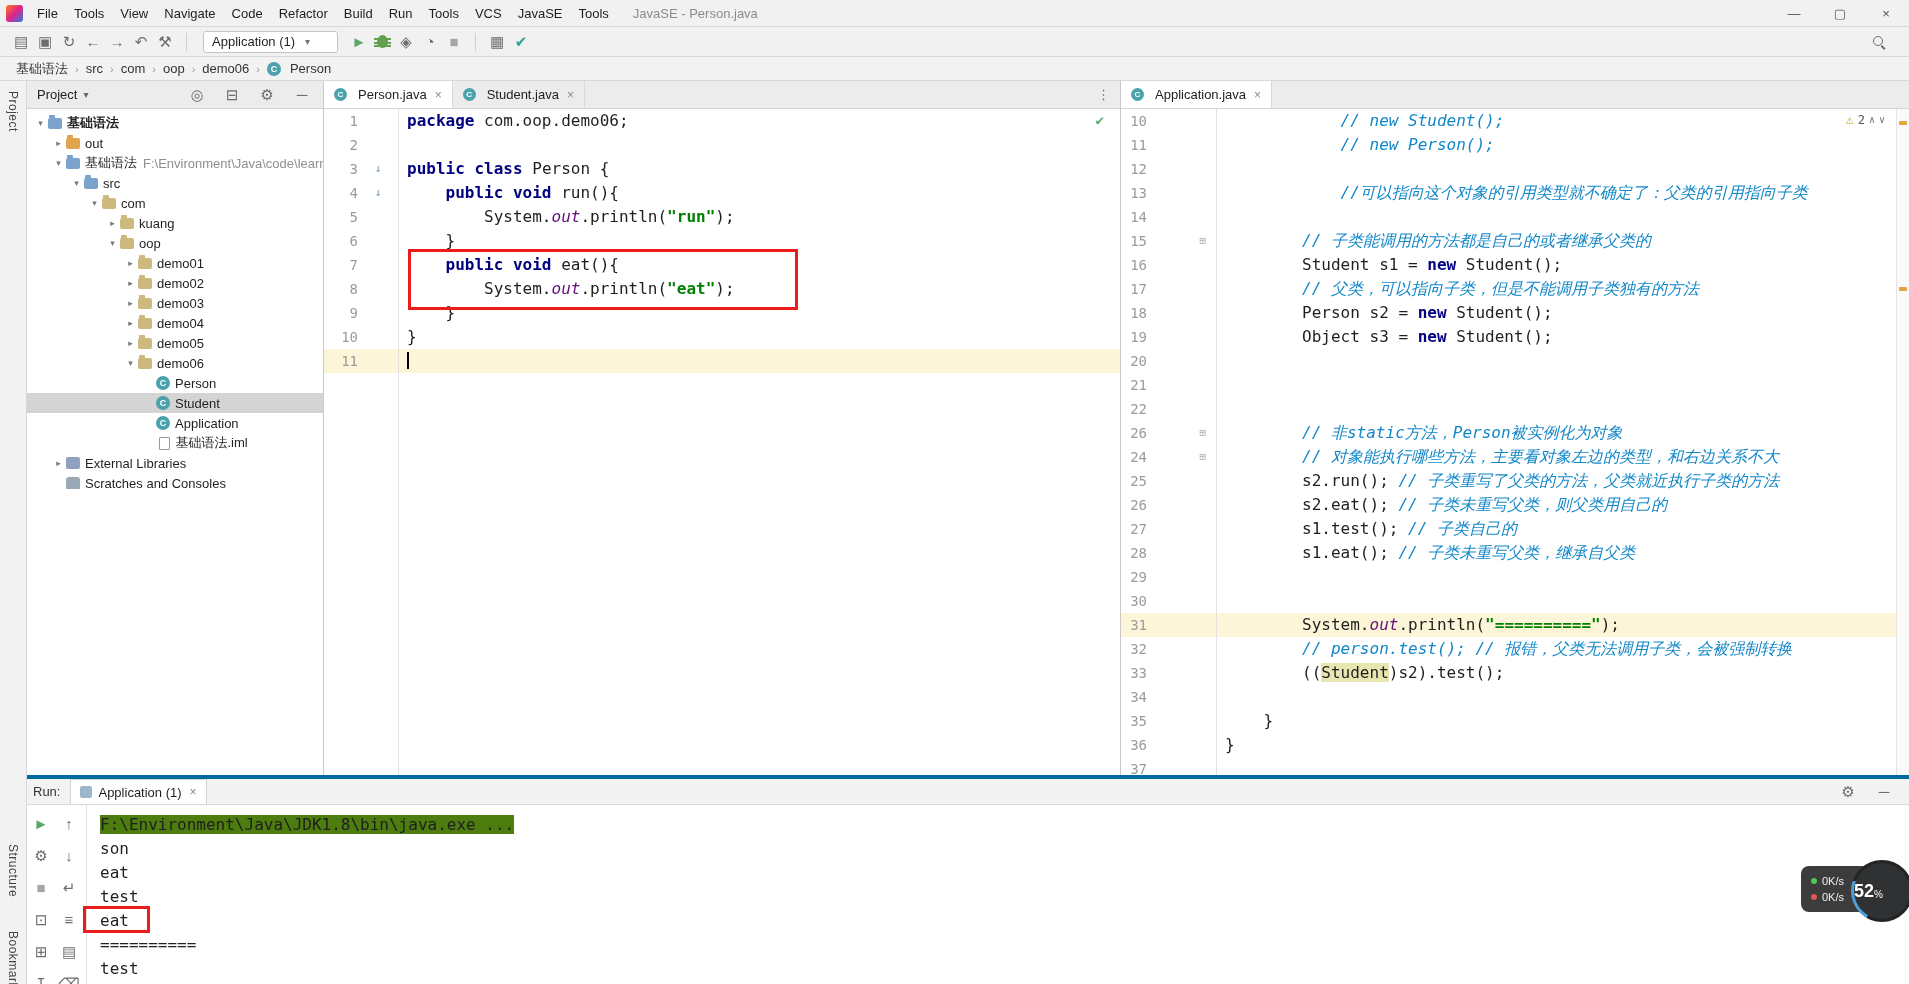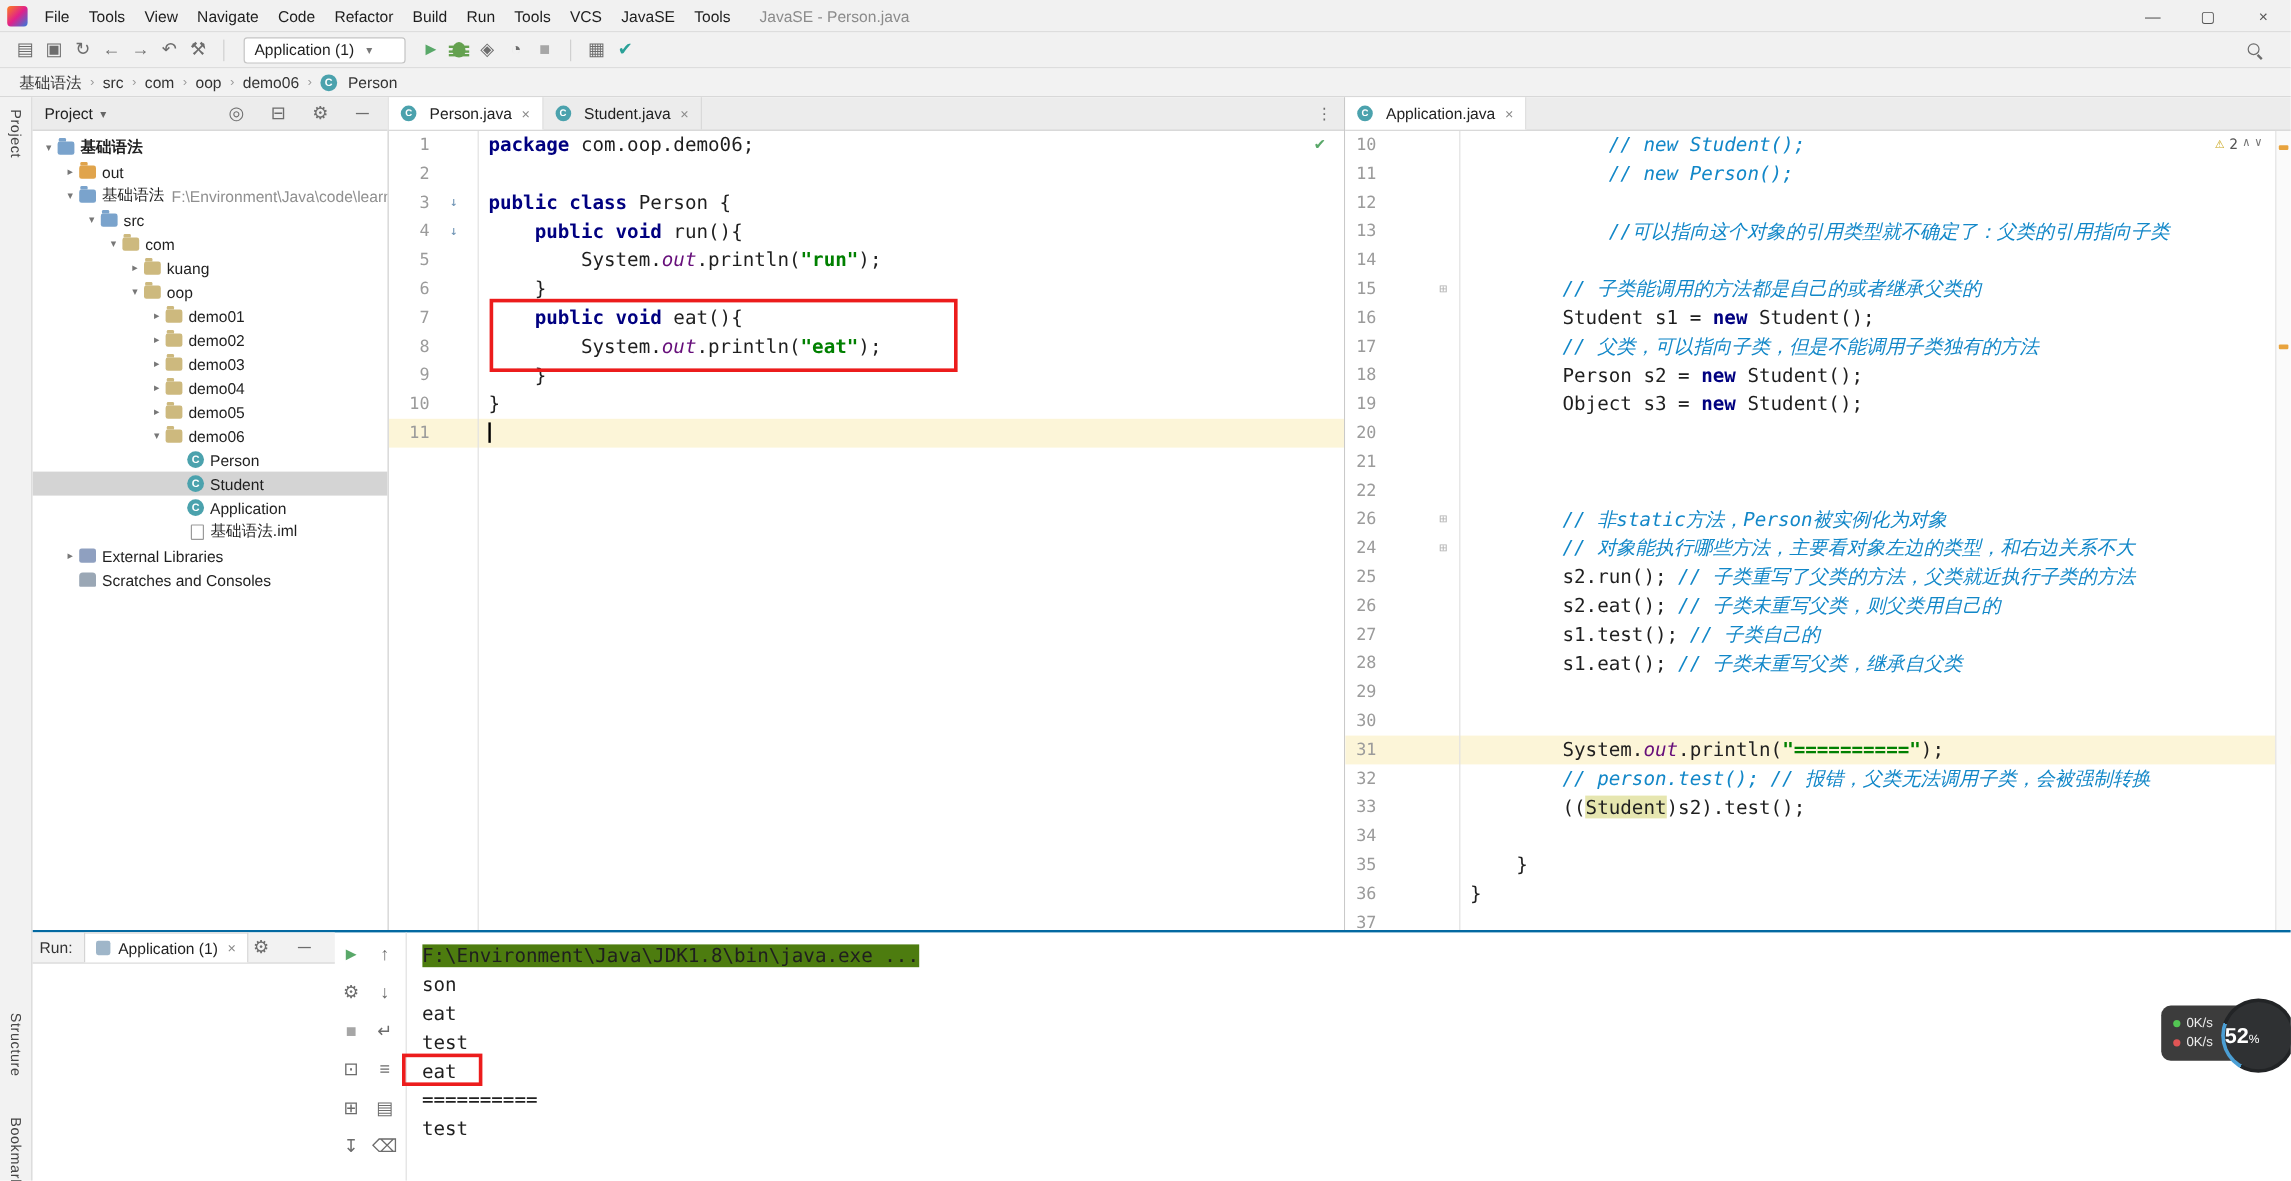--- a/index.html
+++ b/index.html
@@ -101,21 +101,21 @@
   .ann{position:absolute;border:3px solid #ec1c1c;z-index:6;pointer-events:none}
   .ann-left{left:84px;top:140px;width:390px;height:61px}
   .ed-status{position:absolute;top:3px;right:16px;z-index:4;color:#59a869;font-size:14px}
   .inspection{position:absolute;top:3px;right:24px;z-index:4;display:flex;align-items:center;gap:4px;font-size:12px;color:#555}
   .inspection .warn{color:#c9a61d;font-size:13px}
   .inspection .chev{color:#777;font-size:10px}
   .err-stripe{position:absolute;right:0;top:0;bottom:0;width:13px;background:#fafafa;border-left:1px solid #e3e3e3;z-index:5}
   .err-tick{position:absolute;left:2px;width:8px;height:4px;background:#e8a33d;border-radius:1px}
 
   
-  .run-panel{height:209px;flex:none;border-top:2px solid #0369a1;display:flex;flex-direction:row;background:#fff}
+  .run-panel{height:209px;flex:none;border-top:4px solid #0369a1;display:flex;flex-direction:column;background:#fff}
   .run-header{height:26px;background:#f2f2f2;border-bottom:1px solid #d8d8d8;display:flex;align-items:flex-end;padding-left:6px;flex:none}
   .run-label{align-self:center;margin-right:10px;color:#333}
   .run-tab{height:25px;background:#fff;border:1px solid #d4d4d4;border-bottom:none;display:flex;align-items:center;gap:6px;padding:0 9px}
   .run-tab-ico{width:12px;height:12px;border-radius:2px;background:#9fb6c9;flex:none}
   .run-header-right{margin-left:auto;align-self:center;display:flex;gap:14px;padding-right:14px;color:#6d6d6d;font-size:14px}
   .run-body{flex:1;display:flex;position:relative;min-height:0}
   .run-tools{width:60px;flex:none;border-right:1px solid #e0e0e0;display:flex;padding-top:8px}
   .rt-col{width:28px;display:flex;flex-direction:column;align-items:center;gap:10px;color:#777;font-size:14px}
   .run-output{flex:1;position:relative;padding:8px 0 0 13px;font-family:"DejaVu Sans Mono",monospace;font-size:16px;overflow:visible}
   .out-line{height:24px;line-height:24px;white-space:pre}

